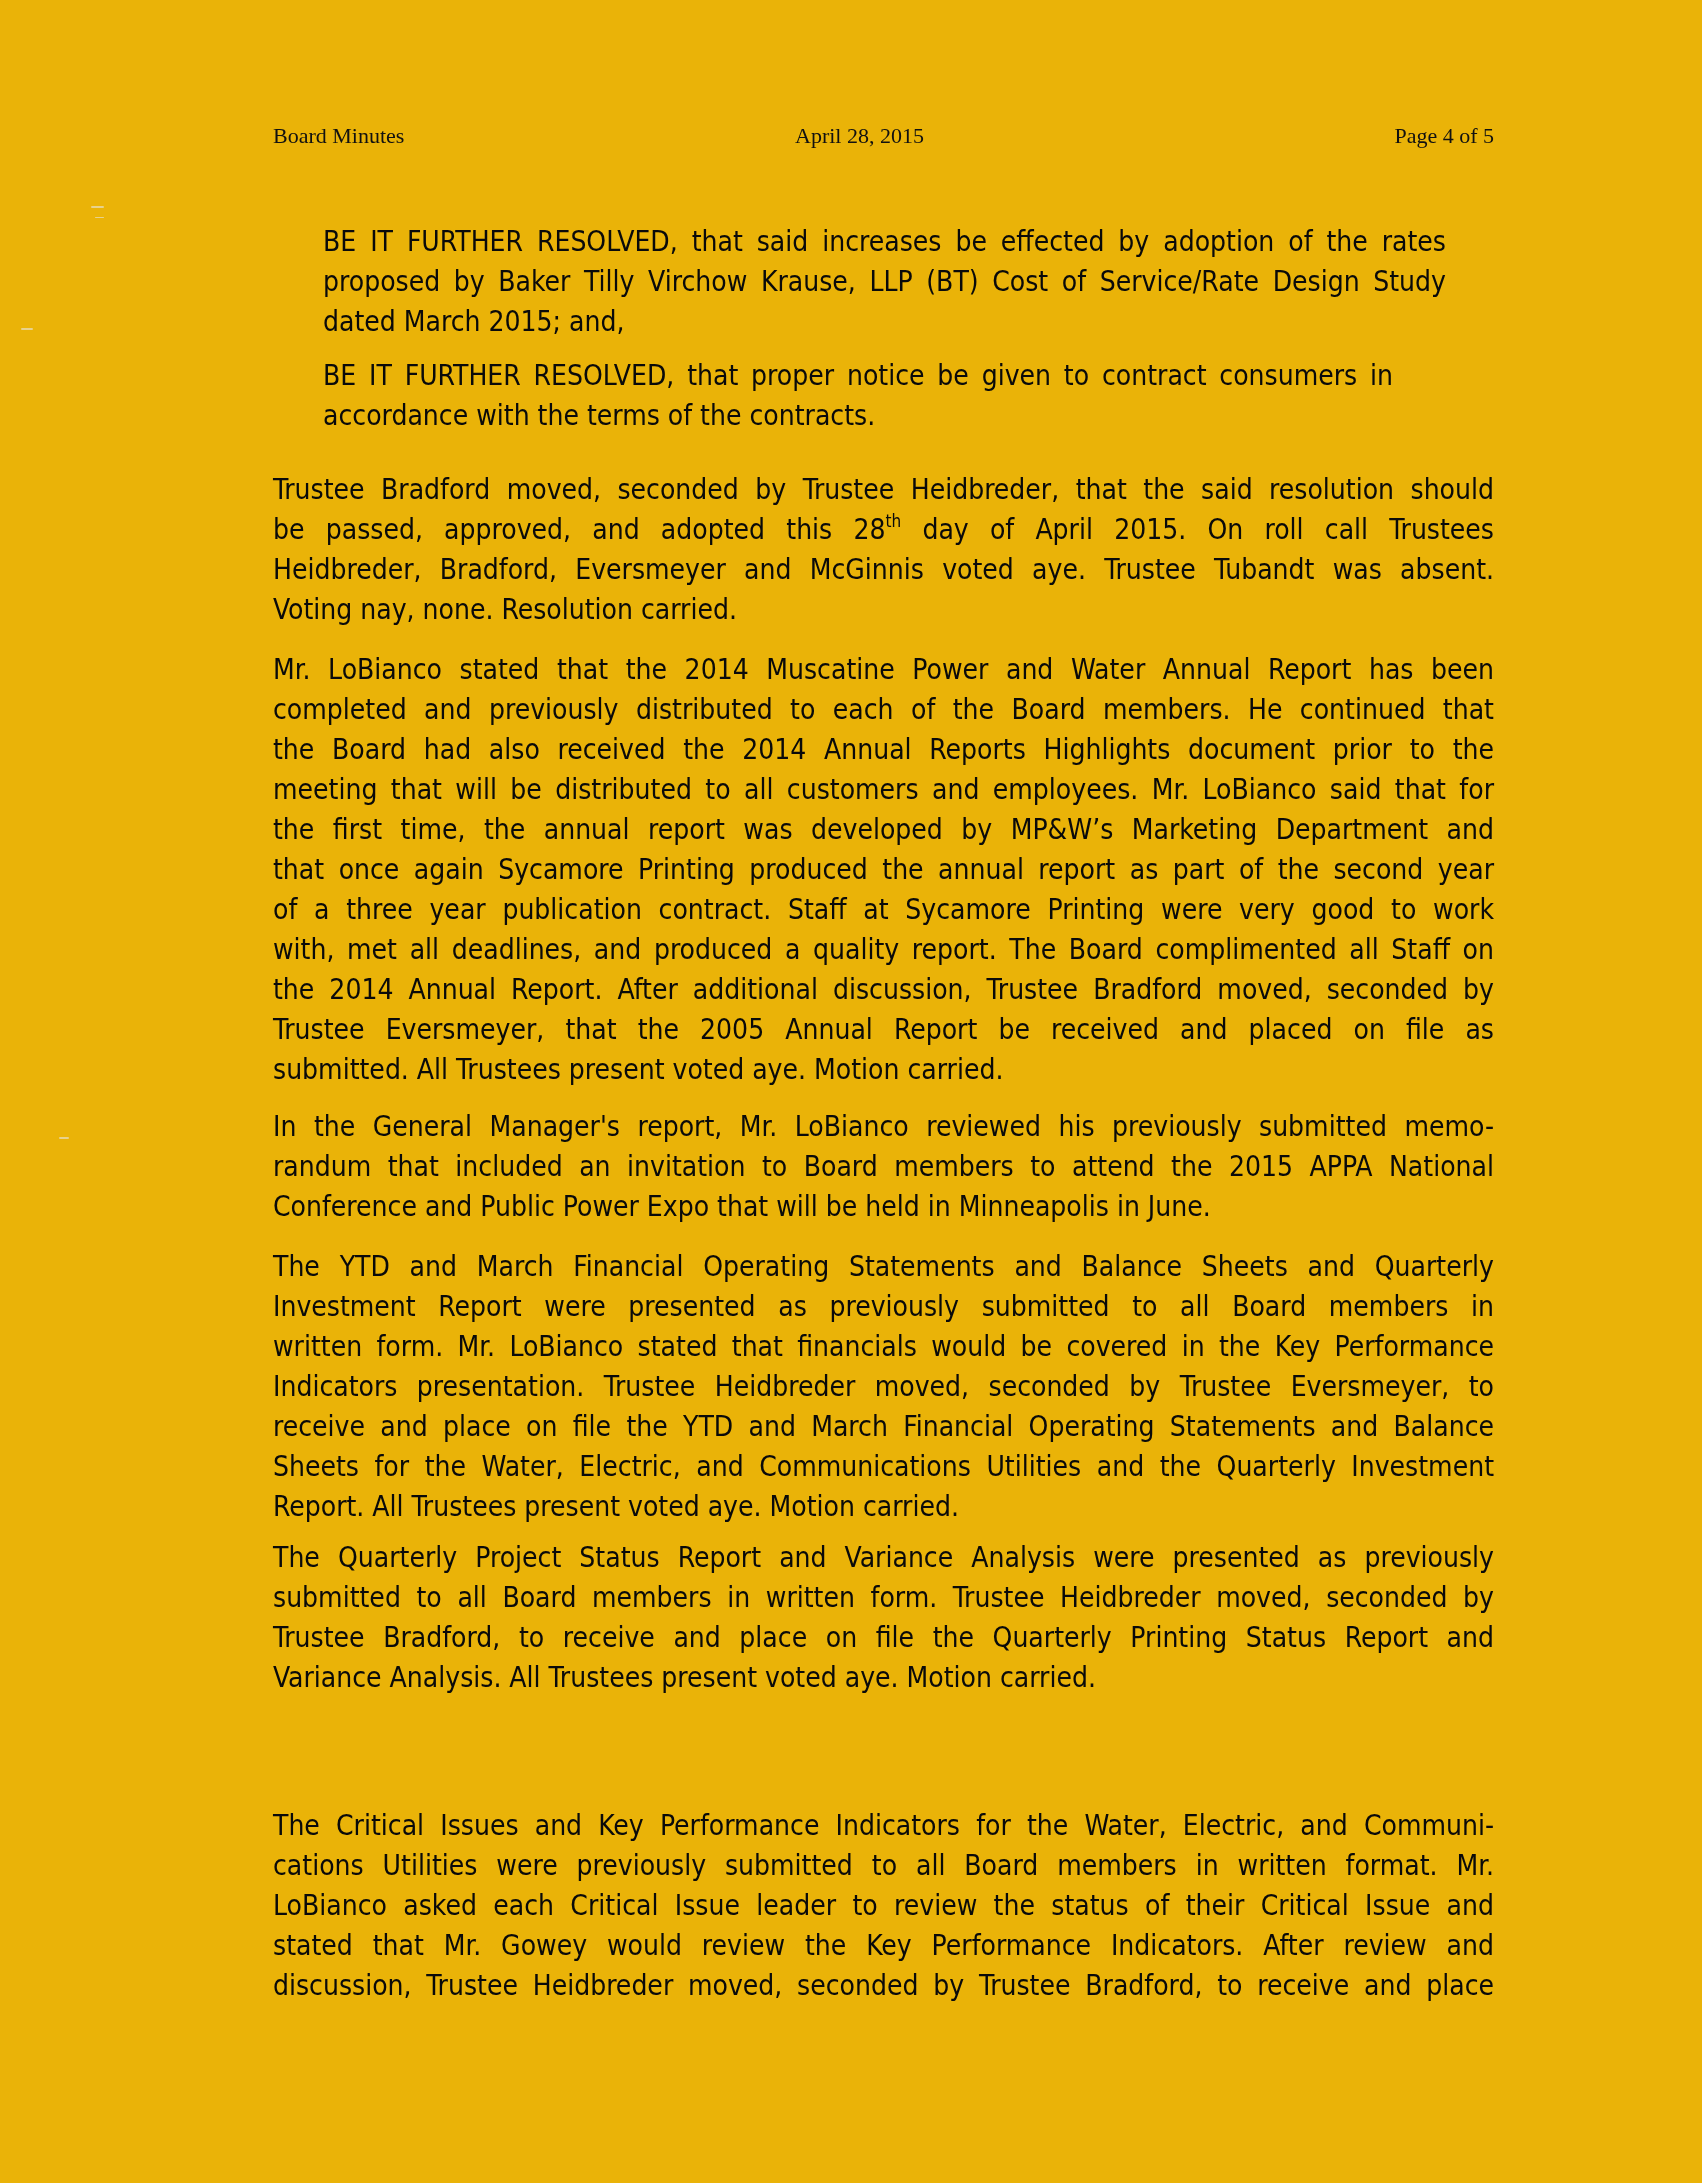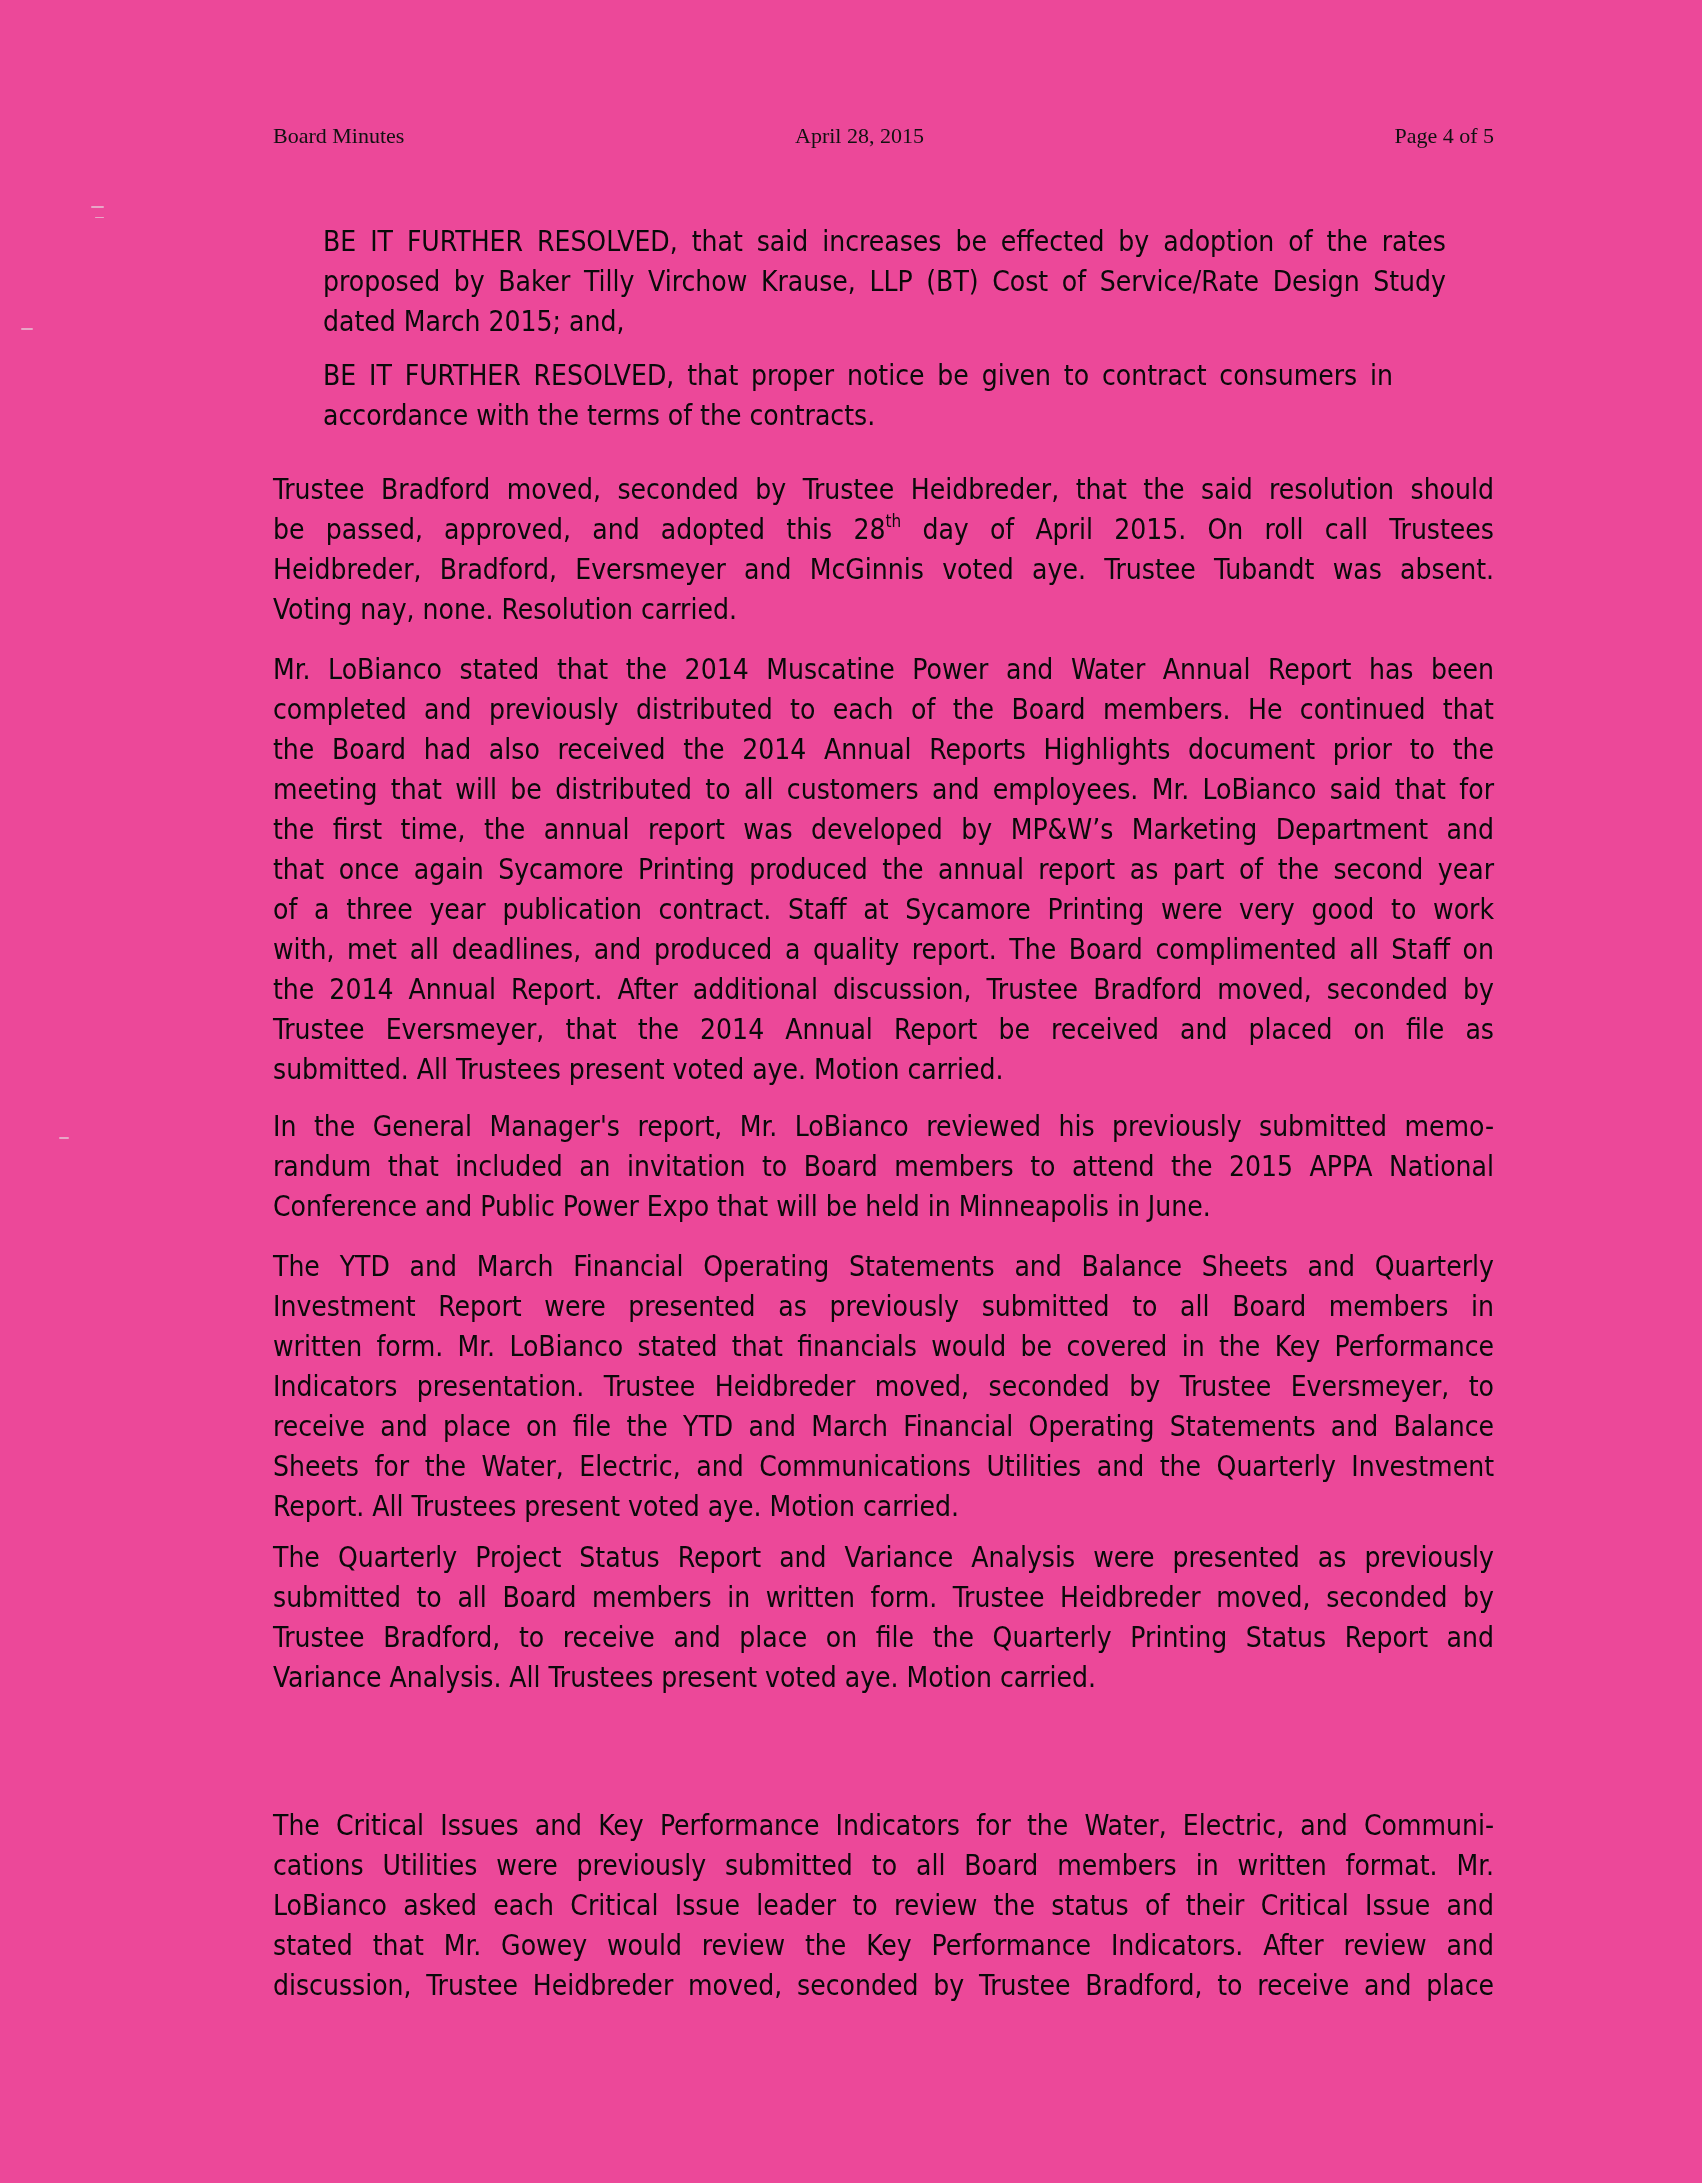--- a/index.html
+++ b/index.html
@@ -1,17 +1,17 @@
 <!DOCTYPE html>
 <html style="font-size:10.4px"><head>
 <meta charset="utf-8">
 <style>
   html, body { margin: 0; padding: 0; background: #ffffff; }
   body { width: 1702px; height: 2183px; position: relative; overflow: hidden; }
-  .page { position: absolute; left: 0; top: 0; width: 1702px; height: 2183px; background: #ec4899; }
+  .page { position: absolute; left: 0; top: 0; width: 1702px; height: 2183px; background: #eab308; }
   .header { position: absolute; top: 123px; left: 273px; width: 1221px; height: 33px;
             font-family: "Liberation Serif", serif; font-size: 22px; color: #111; }
   .header span { position: absolute; top: 0; white-space: nowrap; }
   .h-left { left: 0; }
   .h-center { left: 522px; }
   .h-right { right: 0; }
   .body-text { position: absolute; left: 273px; width: 1221px;
                font-family: "DejaVu Sans Condensed", "DejaVu Sans", sans-serif;
                font-size: 28px; color: #0a0a0a; }
   .line { display: block; height: 40px; line-height: 40px; white-space: nowrap; overflow: visible; }
@@ -57,21 +57,21 @@
   <div class="body-text" style="top:650px;">
     <span class="line justify">Mr. LoBianco stated that the 2014 Muscatine Power and Water Annual Report has been</span>
     <span class="line justify">completed and previously distributed to each of the Board members. He continued that</span>
     <span class="line justify">the Board had also received the 2014 Annual Reports Highlights document prior to the</span>
     <span class="line justify">meeting that will be distributed to all customers and employees. Mr. LoBianco said that for</span>
     <span class="line justify">the first time, the annual report was developed by MP&amp;W’s Marketing Department and</span>
     <span class="line justify">that once again Sycamore Printing produced the annual report as part of the second year</span>
     <span class="line justify">of a three year publication contract. Staff at Sycamore Printing were very good to work</span>
     <span class="line justify">with, met all deadlines, and produced a quality report. The Board complimented all Staff on</span>
     <span class="line justify">the 2014 Annual Report. After additional discussion, Trustee Bradford moved, seconded by</span>
-    <span class="line justify">Trustee Eversmeyer, that the 2014 Annual Report be received and placed on file as</span>
+    <span class="line justify">Trustee Eversmeyer, that the 2005 Annual Report be received and placed on file as</span>
     <span class="line">submitted. All Trustees present voted aye. Motion carried.</span>
   </div>
 
   <div class="body-text" style="top:1107px;">
     <span class="line justify">In the General Manager's report, Mr. LoBianco reviewed his previously submitted memo-</span>
     <span class="line justify">randum that included an invitation to Board members to attend the 2015 APPA National</span>
     <span class="line">Conference and Public Power Expo that will be held in Minneapolis in June.</span>
   </div>
 
   <div class="body-text" style="top:1247px;">

